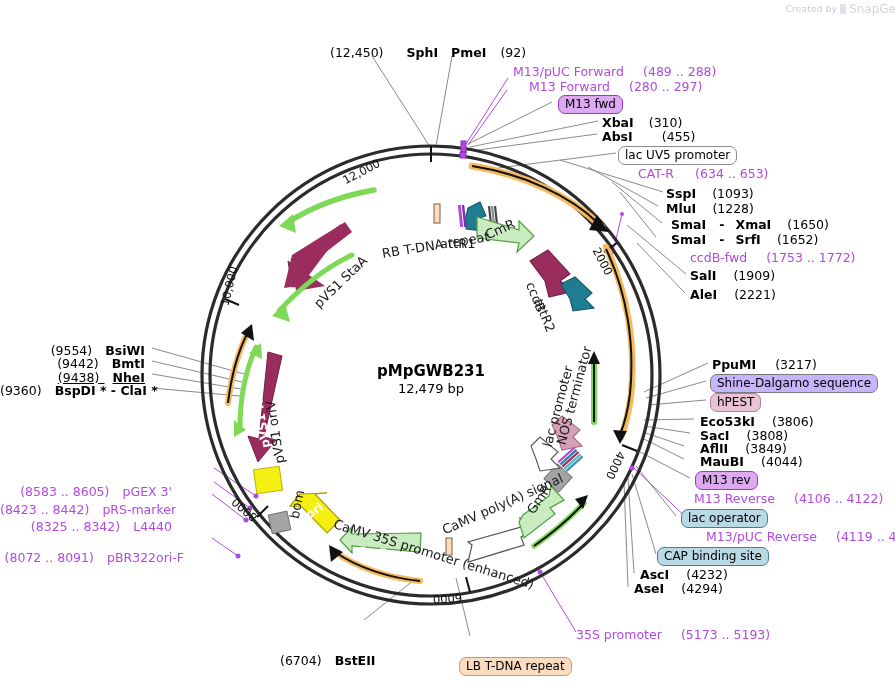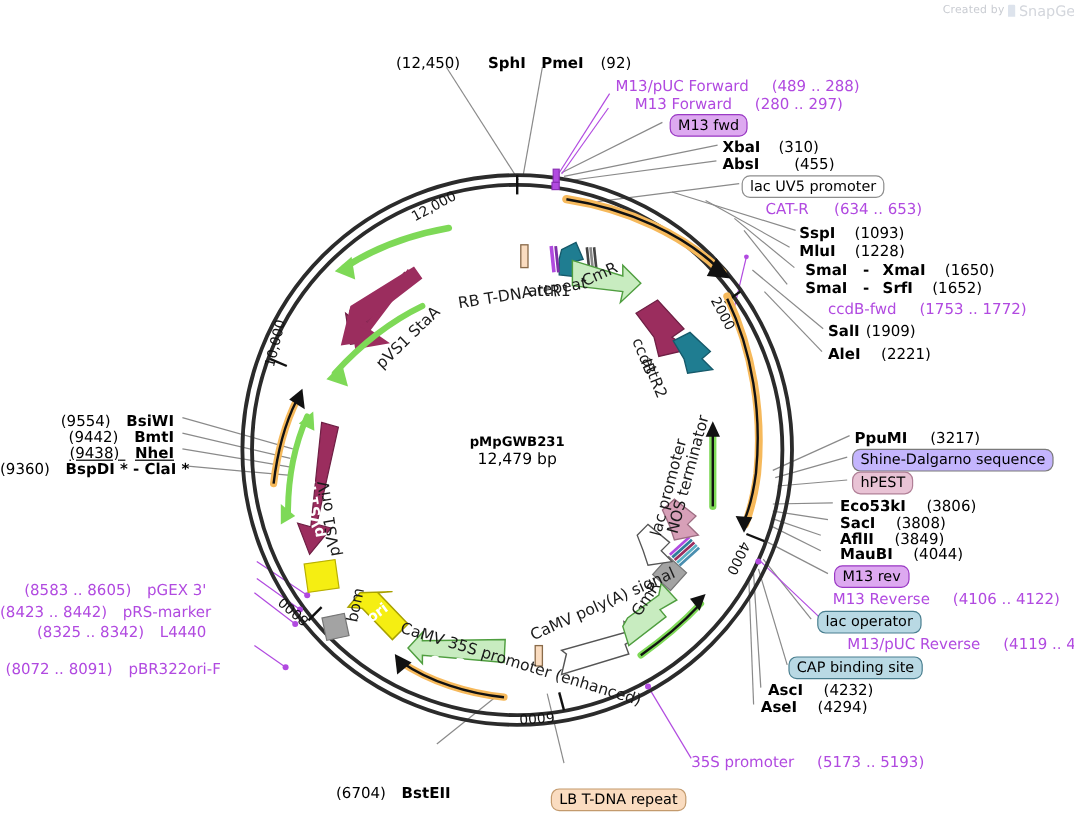--- a/index.html
+++ b/index.html
@@ -34,21 +34,21 @@
   .chip.pink{background:#e9c3d5;border-color:#b07f96;}
   .chip.peach{background:#fadcc0;border-color:#c39a6d;}
 
   
   .feat{position:absolute;font-size:13px;color:#1a1a1a;white-space:nowrap;
         transform-origin:0 50%;line-height:1;}
   .feat.wt{color:#ffffff;font-weight:bold;font-size:12px;}
   .tick{position:absolute;font-size:11.5px;color:#111;white-space:nowrap;
         transform-origin:0 50%;line-height:1;}
   .ctr{position:absolute;text-align:center;line-height:1.25;}
-  .ctr .nm{font-size:11px;font-weight:bold;color:#000;}
+  .ctr .nm{font-size:15px;font-weight:bold;color:#000;}
   .ctr .bp{font-size:13px;color:#000;}
 </style>
 </head>
 <body>
 
 <div id="stage">
 
   <div class="wm">
     <span>Created by</span>
     <span class="flag"></span>
@@ -373,21 +373,21 @@
     <span class="pos" style="margin-left:11px;">(1652)</span>
   </div>
 
   <div class="lbl" style="left:690px;top:249px;">
     <span class="pu">ccdB-fwd</span>
     <span class="pu" style="margin-left:14px;margin-top:36px;">(1753 .. 1772)</span>
   </div>
 
   <div class="lbl" style="left:690px;top:267px;">
     <span class="enz">SalI</span>
-    <span class="pos" style="margin-left:0;">(1909)</span>
+    <span class="pos" style="margin-left:12px;">(1909)</span>
   </div>
   <div class="lbl" style="left:690px;top:286px;">
     <span class="enz">AleI</span>
     <span class="pos" style="margin-left:12px;">(2221)</span>
   </div>
 
   <div class="lbl" style="left:712px;top:356px;">
     <span class="enz">PpuMI</span>
     <span class="pos" style="margin-left:14px;">(3217)</span>
   </div>

